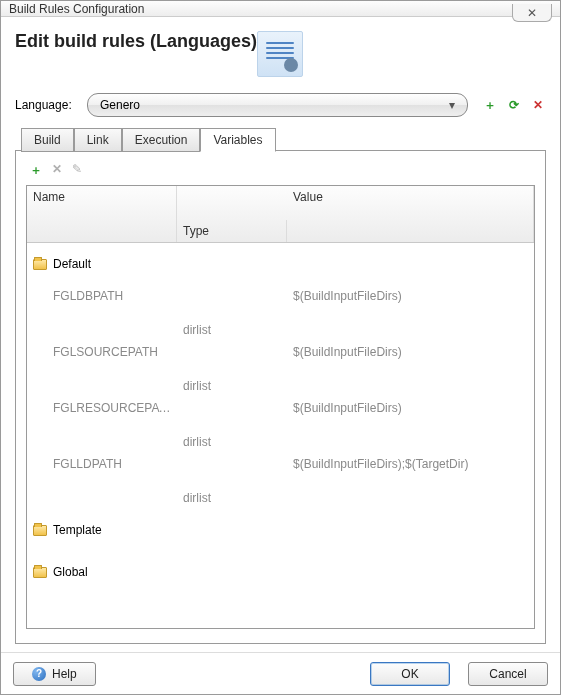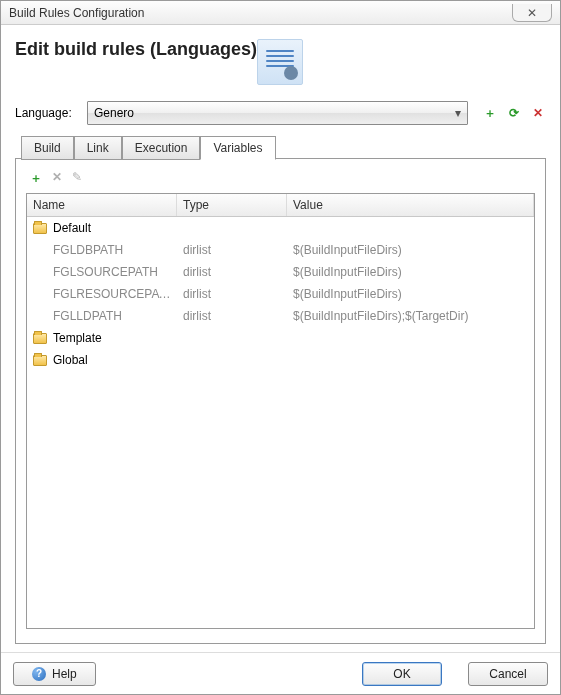--- a/index.html
+++ b/index.html
@@ -1,64 +1,64 @@
 <!DOCTYPE html>
 <html><head>
 <meta charset="utf-8">
 <style>
   * { box-sizing: border-box; font-family: Tahoma, Arial, sans-serif; font-size: 12px; }
   body { margin: 0; padding: 0; background: #fff; }
   .window { width: 561px; height: 695px; border: 1px solid #9a9a9a; background: #fff; display: flex; flex-direction: column; }
-  .titlebar { height: 24px; background: linear-gradient(to bottom, #fdfdfd, #ededed); border-bottom: 1px solid #ccc; display: flex; align-items: center; padding: 0 8px; position: relative; }
+  .titlebar { height: 16px; background: linear-gradient(to bottom, #fdfdfd, #ededed); border-bottom: 1px solid #ccc; display: flex; align-items: center; padding: 0 8px; position: relative; }
   .titlebar-text { color: #333; }
   .close-box { position: absolute; right: 8px; top: 3px; width: 40px; height: 18px; border: 1px solid #aaa; border-top: none; border-radius: 0 0 6px 6px; display: flex; align-items: center; justify-content: center; color: #555; background: #f5f5f5; }
   .content { flex: 1; padding: 10px 14px 8px 14px; display: flex; flex-direction: column; }
   .heading-row { display: flex; align-items: flex-start; justify-content: flex-start; margin-bottom: 16px; margin-top:4px;}
   .heading { font-size: 18px; font-weight: bold; color: #222; }
   .header-icon { width: 46px; height: 46px; border: 1px solid #bcd3ea; background: linear-gradient(to bottom,#e9f2fb,#cfe2f5); border-radius: 2px; position: relative; }
   .header-icon-lines { position:absolute; top:10px; left:8px; right:8px; }
   .header-icon-lines div { height:2px; background:#4f84c4; margin-bottom:3px; border-radius:1px; }
   .header-icon-gear { position:absolute; bottom:4px; right:4px; width:14px; height:14px; border-radius:50%; background:#6b88a6; }
   .lang-row { display: flex; align-items: center; gap: 6px; margin-bottom: 10px; }
   .lang-label { width: 66px; }
-  .dropdown { flex: 1; height: 24px; border: 1px solid #8a8a8a; border-radius: 1px; background: linear-gradient(to bottom,#fefefe 0%,#f0f0f0 50%,#e1e1e1 51%,#efefef 100%); display: flex; align-items: center; padding: 0 6px; justify-content: space-between; }
+  .dropdown { flex: 1; height: 24px; border: 1px solid #8a8a8a; border-radius: 11px; background: linear-gradient(to bottom,#fefefe 0%,#f0f0f0 50%,#e1e1e1 51%,#efefef 100%); display: flex; align-items: center; padding: 0 12px; justify-content: space-between; }
   .dropdown-arrow { color:#555; }
   .lang-icons { display:flex; gap:8px; margin-left:8px; align-items:center;}
   .icon-btn { width:16px; height:16px; display:flex; align-items:center; justify-content:center; font-weight:bold; }
   .plus-green { color:#2a9a2a; font-size:16px; }
   .refresh-green { color:#2a9a2a; font-size:13px; }
   .x-red { color:#cc3333; font-size:15px; }
   .tabs-wrap { position:relative; height:24px; margin-bottom:-1px; padding-left:6px; display:flex;}
   .tab { border:1px solid #9a9a9a; background:linear-gradient(to bottom,#f9f9f9,#e4e4e4); padding:4px 12px; position:relative; top:1px; border-bottom:1px solid #9a9a9a; color:#333; }
   .tab.active { background:#fff; border-bottom:1px solid #fff; z-index:2; }
   .tab + .tab { margin-left:0; }
   .tab-panel { border:1px solid #9a9a9a; flex:1; background:#fff; padding:10px 10px 14px 10px; display:flex; flex-direction:column; }
   .toolbar { display:flex; gap:10px; margin-bottom:6px; padding-left:4px;}
   .tb-plus { color:#2a9a2a; font-weight:bold; font-size:14px; }
   .tb-x { color:#b0b0b0; font-weight:bold; font-size:13px; }
   .tb-paste { color:#b0b0b0; font-size:13px; }
   .grid { flex:1; border:1px solid #9a9a9a; display:flex; flex-direction:column; overflow:hidden;justify-content:space-between; }
   .grid-head { display:flex; background:linear-gradient(to bottom,#fdfdfd,#ececec); border-bottom:1px solid #c8c8c8; }
   .gh { padding:4px 6px; border-right:1px solid #dcdcdc; color:#333; }
   .col-name { width:150px; }
-  .col-type { width:110px; }
+  .col-type { width:110px;margin-top:34px; }
   .col-value { flex:1; }
   .grid-body { flex:1; overflow:auto; background:#fff; }
   .row { display:flex; padding:2px 0; }
   .cell { padding:2px 6px; overflow:hidden; white-space:nowrap; text-overflow:ellipsis; }
   .folder-row .cell { display:flex; align-items:center; gap:6px; }
   .folder-icon { width:14px; height:11px; background:linear-gradient(to bottom,#ffe9a8,#f1c24a); border:1px solid #c59a2c; border-radius:1px; position:relative; }
   .folder-icon::before { content:''; position:absolute; top:-3px; left:0; width:6px; height:3px; background:#f1c24a; border:1px solid #c59a2c; border-bottom:none; border-radius:1px 1px 0 0;}
   .var-row { color:#8a8a8a; }
   .var-row .col-name { padding-left:26px; }
   .bottom-bar { height:42px; border-top:1px solid #ddd; display:flex; align-items:center; padding:0 12px; justify-content:space-between; background:#fff;}
   .btn { height:24px; border:1px solid #8a8a8a; border-radius:3px; background:linear-gradient(to bottom,#fdfdfd,#e8e8e8); padding:0 18px; display:flex; align-items:center; justify-content:center; gap:6px; color:#222; min-width:80px;}
   .btn.primary { border:1px solid #3a77c2; box-shadow: inset 0 0 0 1px rgba(88,152,214,0.4); }
   .help-icon { width:14px; height:14px; border-radius:50%; background:radial-gradient(circle at 30% 30%, #7fb6ef, #2c6fbf); color:#fff; font-weight:bold; display:flex; align-items:center; justify-content:center; font-size:10px;}
-  .right-btns { display:flex; gap:26px; }
+  .right-btns { display:flex; gap:18px; }
 </style>
 </head>
 <body>
 
 <div class="window">
 
   <div class="titlebar">
     <span class="titlebar-text">Build Rules Configuration</span>
     <div class="close-box">
       <span>✕</span>

